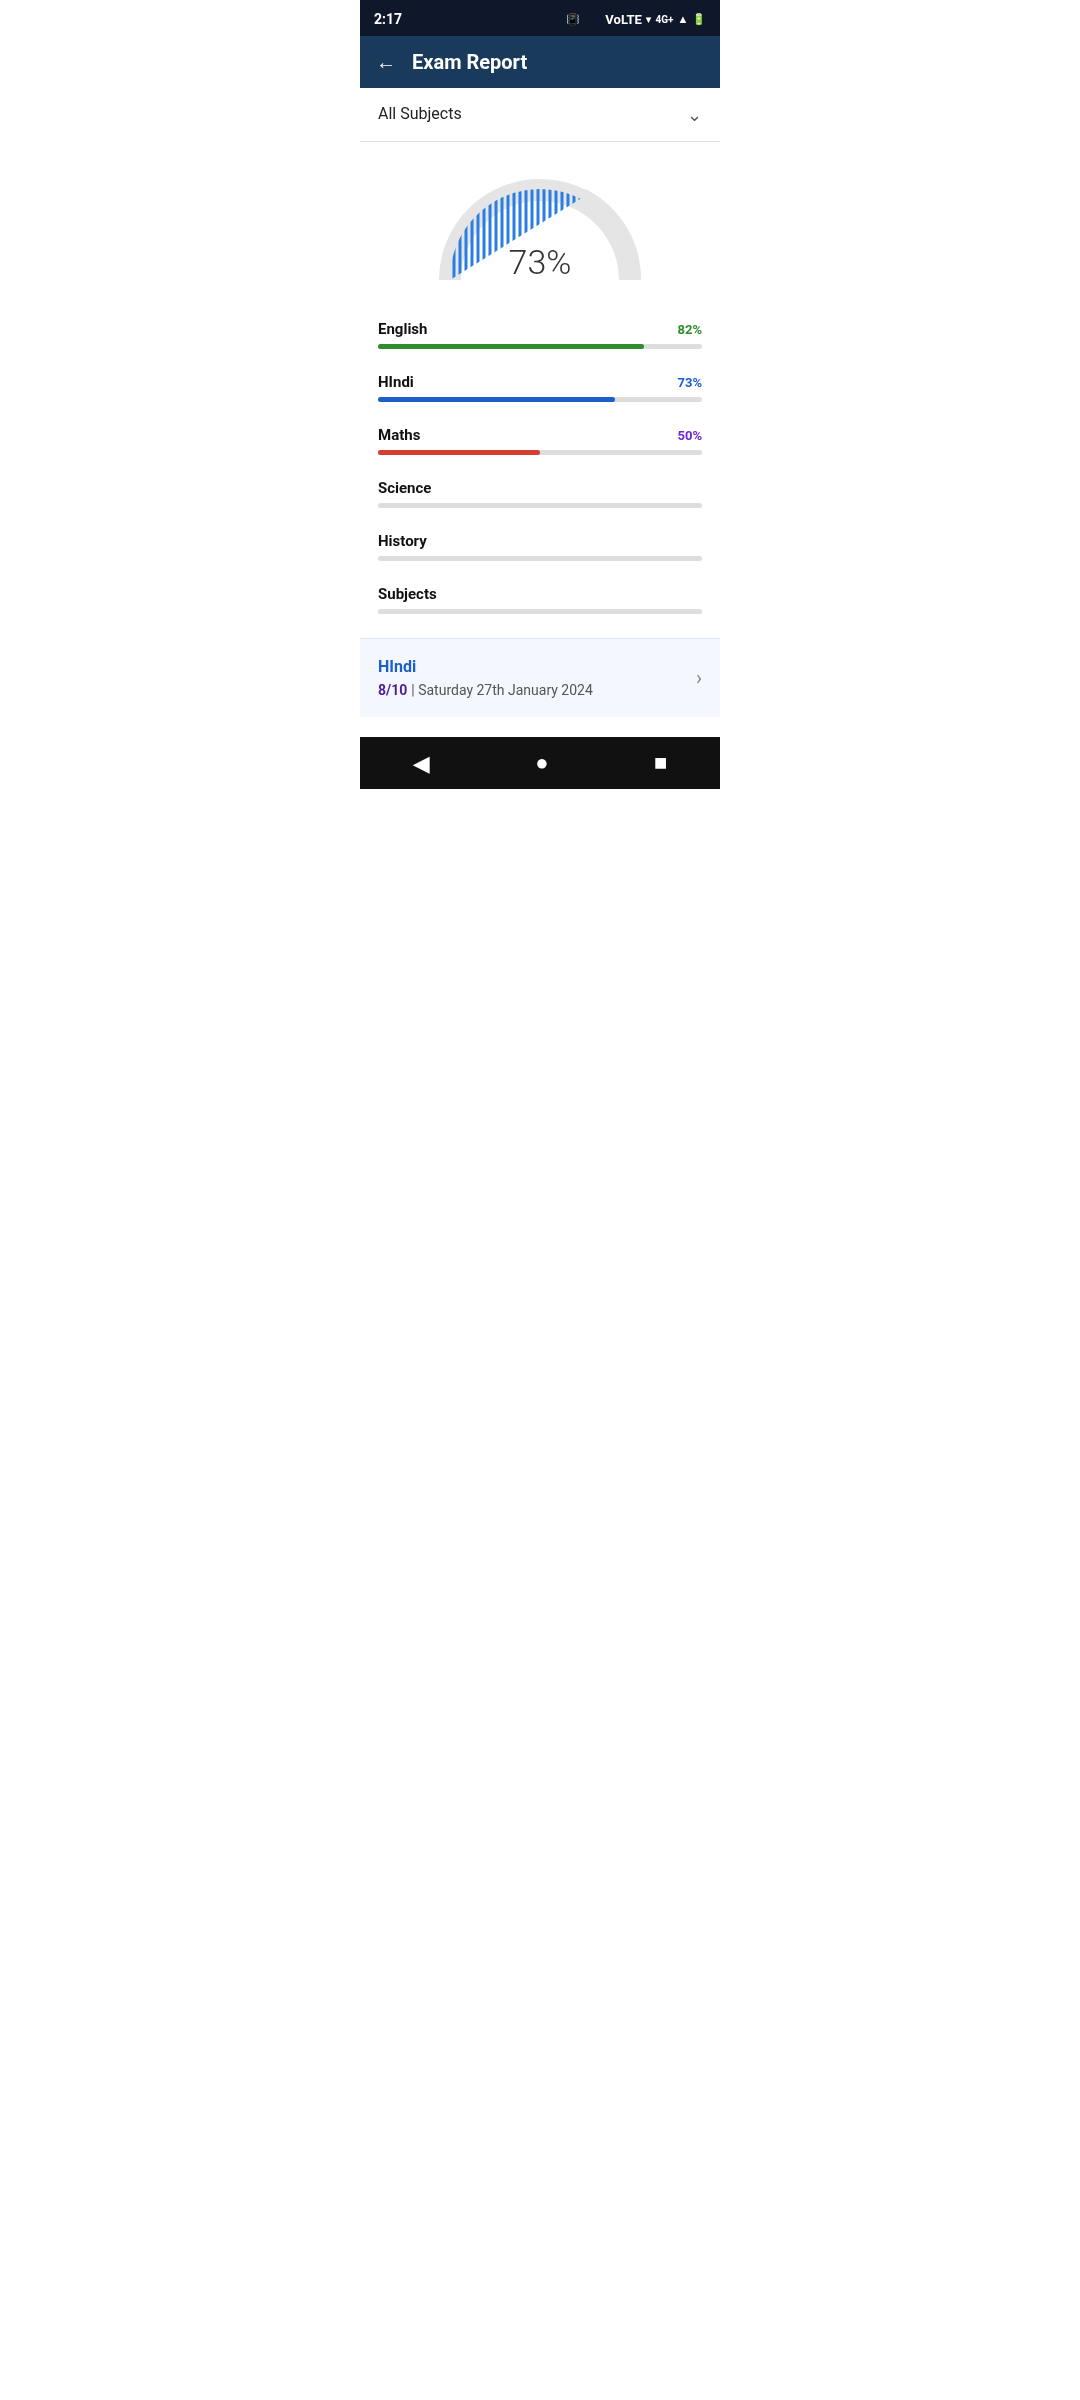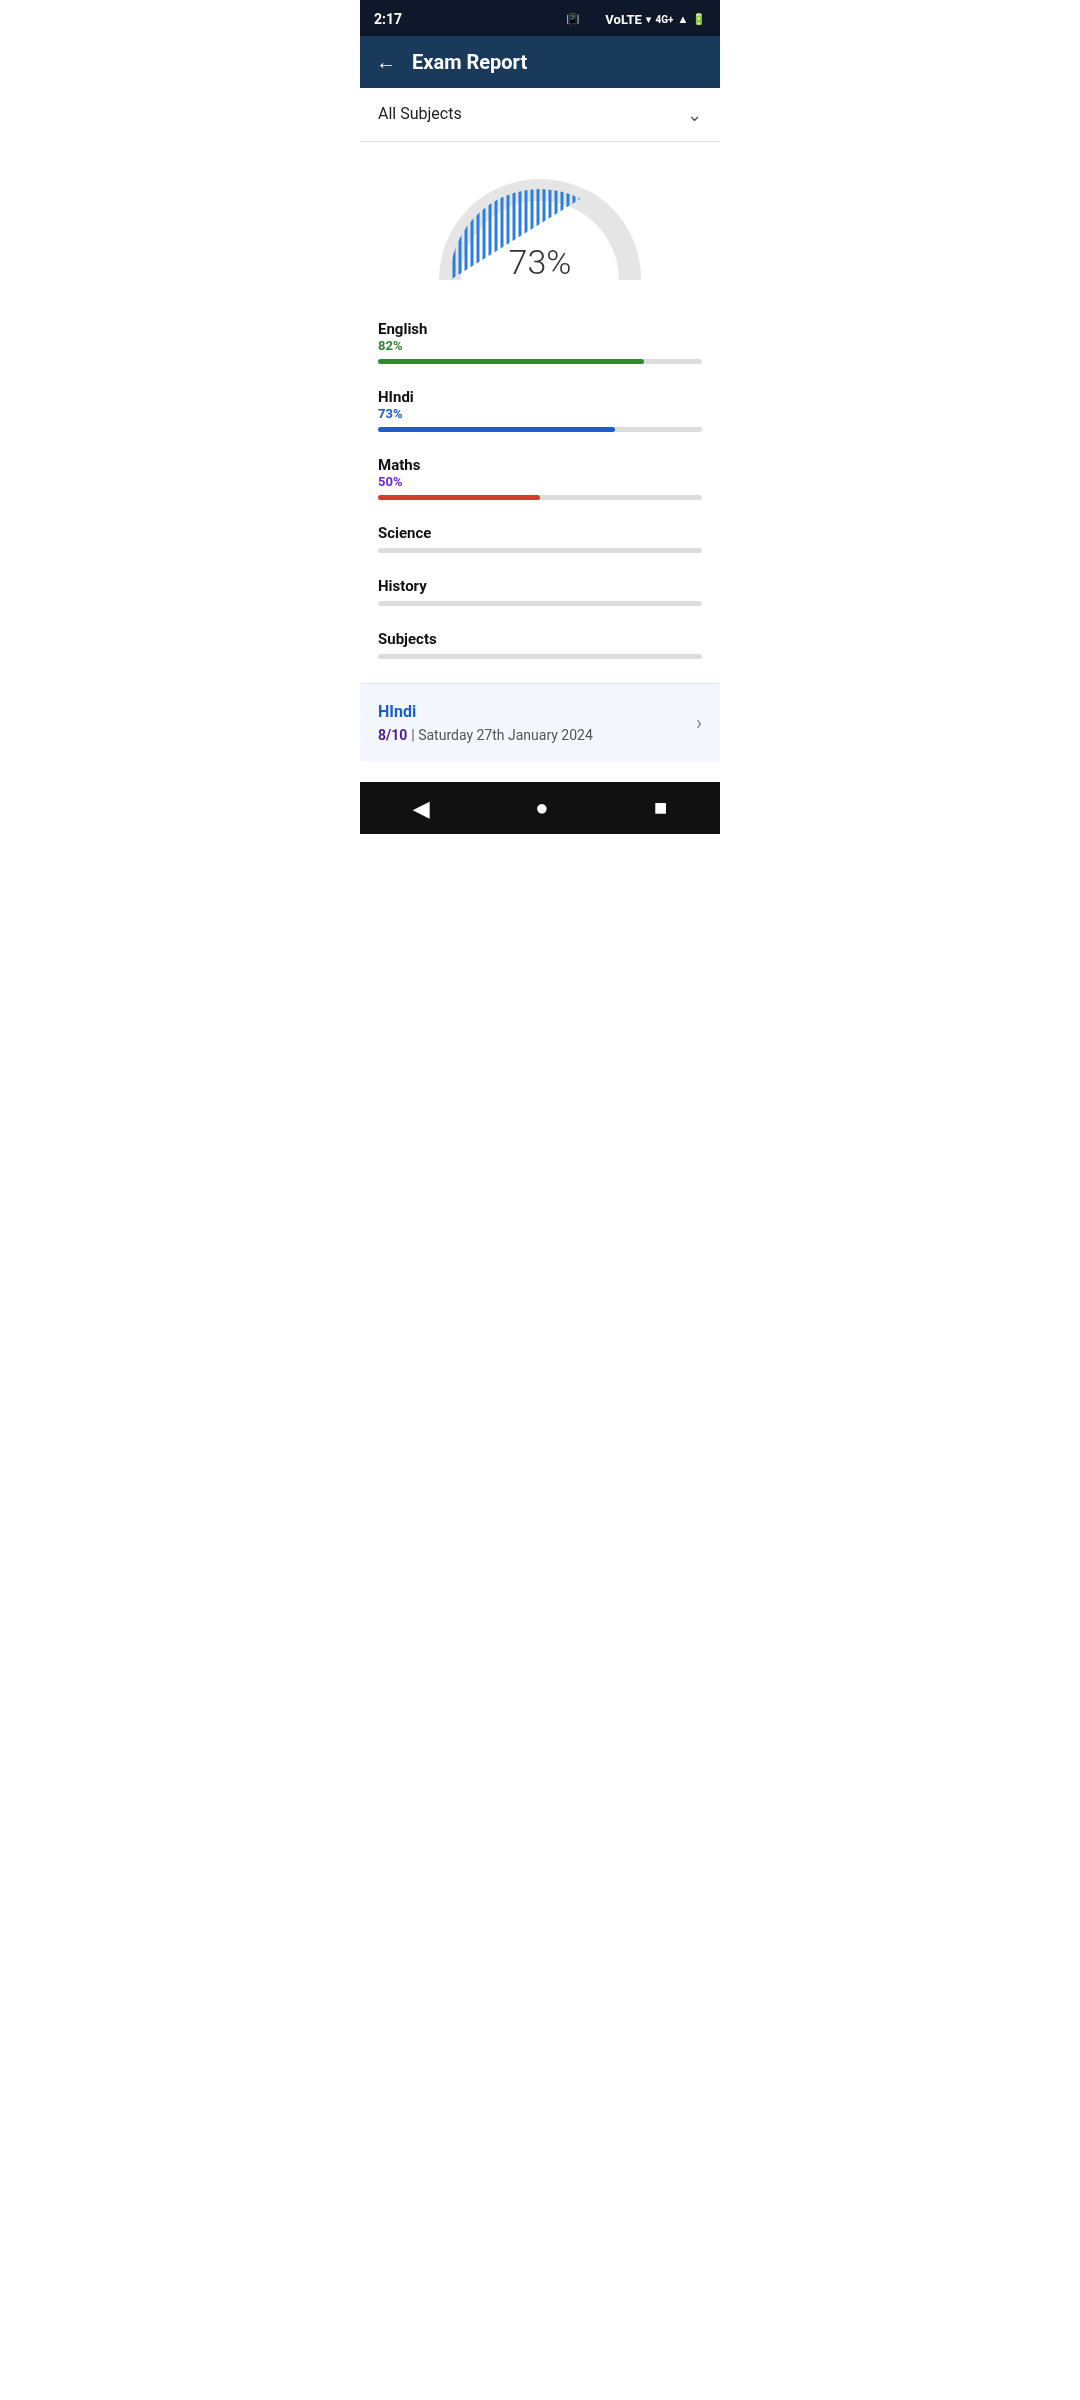--- a/index.html
+++ b/index.html
@@ -102,23 +102,22 @@
     
     .subjects-list {
       padding: 20px 18px 0 18px;
     }
     .subject-item {
       margin-bottom: 24px;
     }
     .subject-row {
       display: flex;
       justify-content: space-between;
-      align-items: flex-start;
+      align-items: center;
       margin-bottom: 6px;
-      flex-direction: column;
     }
     .subject-name {
       font-size: 15px;
       font-weight: bold;
       color: #111;
     }
     .subject-percent {
       font-size: 13px;
       font-weight: bold;
     }

